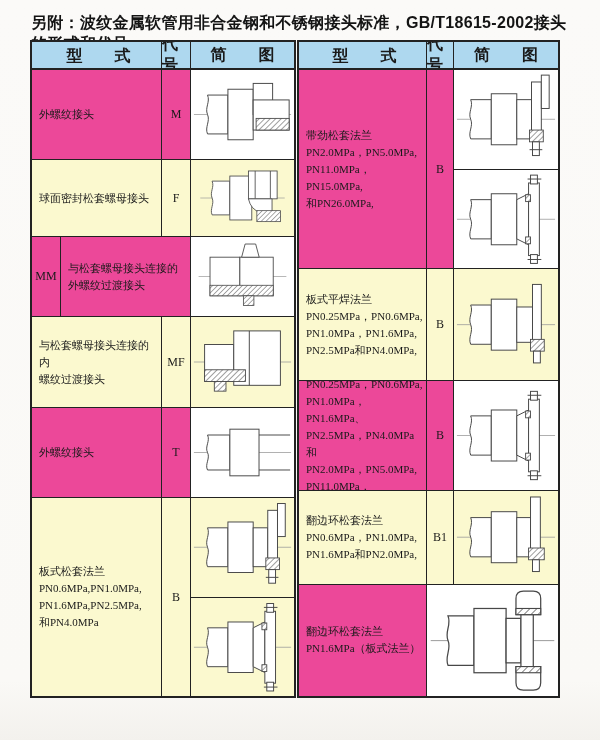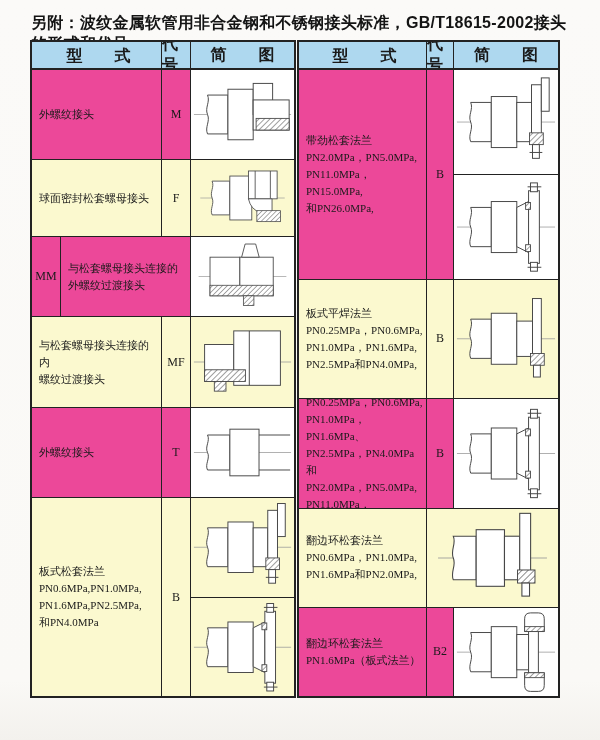--- a/index.html
+++ b/index.html
@@ -333,20 +333,21 @@
                 <line class="ln" x1="75" y1="4" x2="89" y2="4"></line>
                 <line class="ln" x1="75" y1="86" x2="89" y2="86"></line>
               </svg>
             </div>
           </div>
       </div>
       <div class="row hl" style="height:99px">
         <div class="c type">翻边环松套法兰
 PN0.6MPa，PN1.0MPa,
 PN1.6MPa和PN2.0MPa,</div>
+        <div class="c code">B1</div>
         <div class="c diag">
             <div class="dsub">
               <svg viewBox="0 0 106 90" preserveAspectRatio="xMidYMid meet">
                 <defs>
                   <pattern id="h" width="4" height="4" patternUnits="userSpaceOnUse" patternTransform="rotate(45)">
                     <rect width="4" height="4" fill="#fff"></rect>
                     <line x1="0" y1="0" x2="0" y2="4" stroke="#5a5a5a" stroke-width="1.2"></line>
                   </pattern>
                 </defs>
                 <line x1="3" y1="45" x2="103" y2="45" stroke="#9a9a9a" stroke-width="0.8"></line>
@@ -356,21 +357,20 @@
                 <rect class="s" x="78" y="4" width="10" height="58"></rect>
                 <rect class="hp" x="76" y="56" width="16" height="12"></rect>
                 <rect class="s" x="80" y="68" width="7" height="12"></rect>
               </svg>
             </div>
           </div>
       </div>
       <div class="row">
         <div class="c type">翻边环松套法兰
 PN1.6MPa（板式法兰）</div>
-        <div class="c code">B2</div>
         <div class="c diag">
             <div class="dsub">
               <svg viewBox="0 0 106 90" preserveAspectRatio="xMidYMid meet">
                 <defs>
                   <pattern id="h" width="4" height="4" patternUnits="userSpaceOnUse" patternTransform="rotate(45)">
                     <rect width="4" height="4" fill="#fff"></rect>
                     <line x1="0" y1="0" x2="0" y2="4" stroke="#5a5a5a" stroke-width="1.2"></line>
                   </pattern>
                 </defs>
                 <line x1="3" y1="45" x2="103" y2="45" stroke="#9a9a9a" stroke-width="0.8"></line>

